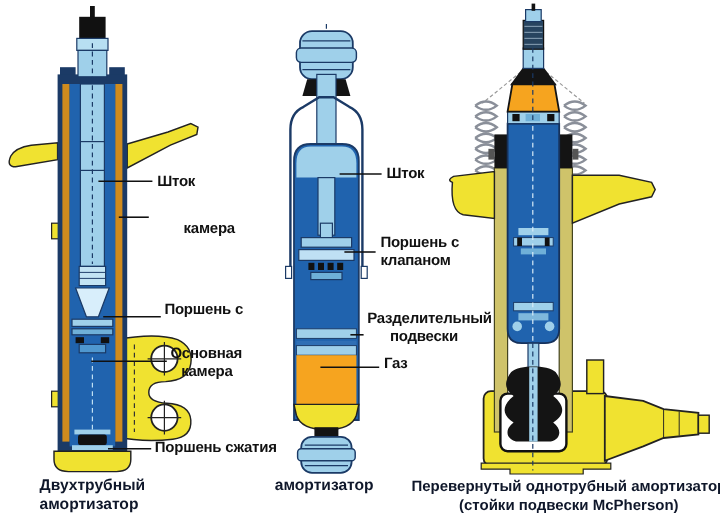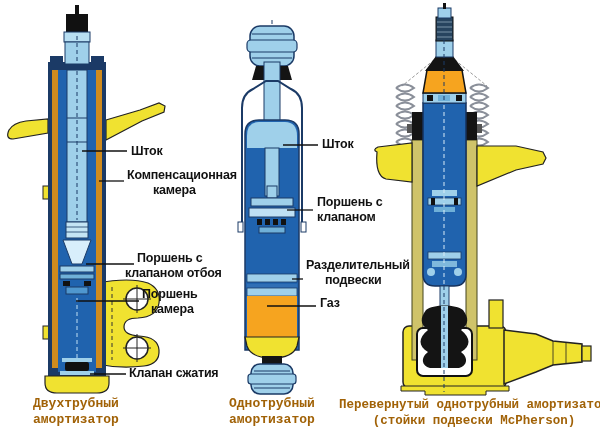--- a/index.html
+++ b/index.html
@@ -1,20 +1,20 @@
 <!DOCTYPE html>
 <html><head>
 <meta charset="utf-8">
 <style>
   html,body{margin:0;padding:0;}
   body{background:#ffffff;font-family:"Liberation Sans",sans-serif;}
   .canvas{position:relative;width:600px;height:441px;background:#ffffff;overflow:hidden;}
   .canvas svg{position:absolute;left:0;top:0;}
   .lbl{position:absolute;font-weight:bold;font-size:12.5px;line-height:14px;color:#111;white-space:nowrap;letter-spacing:-0.2px;}
-  .cap{position:absolute;font-weight:bold;font-size:13px;line-height:16px;color:#a16207;white-space:nowrap;font-family:Liberation Mono, monospace;}
+  .cap{position:absolute;font-weight:bold;font-size:13px;line-height:16px;color:#0f172a;white-space:nowrap;}
   .cap-center{text-align:center;transform:translateX(-50%);}
   .cap-center div{white-space:nowrap;}
 </style>
 </head>
 <body>
 
 <div class="canvas">
 
 <svg width="600" height="441" viewBox="0 0 600 441">
 
@@ -204,41 +204,38 @@
     <line x1="76" y1="301" x2="139" y2="301"></line>
     <line x1="90" y1="374" x2="126" y2="374"></line>
     <line x1="283" y1="145" x2="318" y2="145"></line>
     <line x1="287" y1="210" x2="313" y2="210"></line>
     <line x1="292" y1="279" x2="303" y2="279"></line>
     <line x1="267" y1="306" x2="316" y2="306"></line>
   </g>
 </svg>
 
 <div class="lbl" style="left:131px;top:144px">Шток</div>
-<div class="lbl" style="left:127px;top:168px">Компенсационная</div>
 <div class="lbl" style="left:153px;top:183px">камера</div>
 <div class="lbl" style="left:137px;top:251px">Поршень с</div>
-<div class="lbl" style="left:125px;top:266px">клапаном отбоя</div>
-<div class="lbl" style="left:142px;top:287px">Поршень</div>
+<div class="lbl" style="left:142px;top:287px">Основная</div>
 <div class="lbl" style="left:151px;top:302px">камера</div>
-<div class="lbl" style="left:129px;top:366px">Клапан сжатия</div>
+<div class="lbl" style="left:129px;top:366px">Поршень сжатия</div>
 
 <div class="lbl" style="left:322px;top:137px">Шток</div>
 <div class="lbl" style="left:317px;top:195px">Поршень с</div>
 <div class="lbl" style="left:317px;top:210px">клапаном</div>
 <div class="lbl" style="left:306px;top:258px">Разделительный</div>
 <div class="lbl" style="left:325px;top:273px">подвески</div>
 <div class="lbl" style="left:320px;top:296px">Газ</div>
 
 <div class="cap" style="left:33px;top:396px">
   <div>Двухтрубный</div>
   <div>амортизатор</div>
 </div>
 <div class="cap" style="left:229px;top:396px">
-  <div>Однотрубный</div>
   <div>амортизатор</div>
 </div>
 <div class="cap cap-center" style="left:474px;top:397px;font-size:12.5px">
   <div>Перевернутый однотрубный  амортизатор</div>
   <div>(стойки подвески McPherson)</div>
 </div>
 
 </div>
 
 </body></html>

